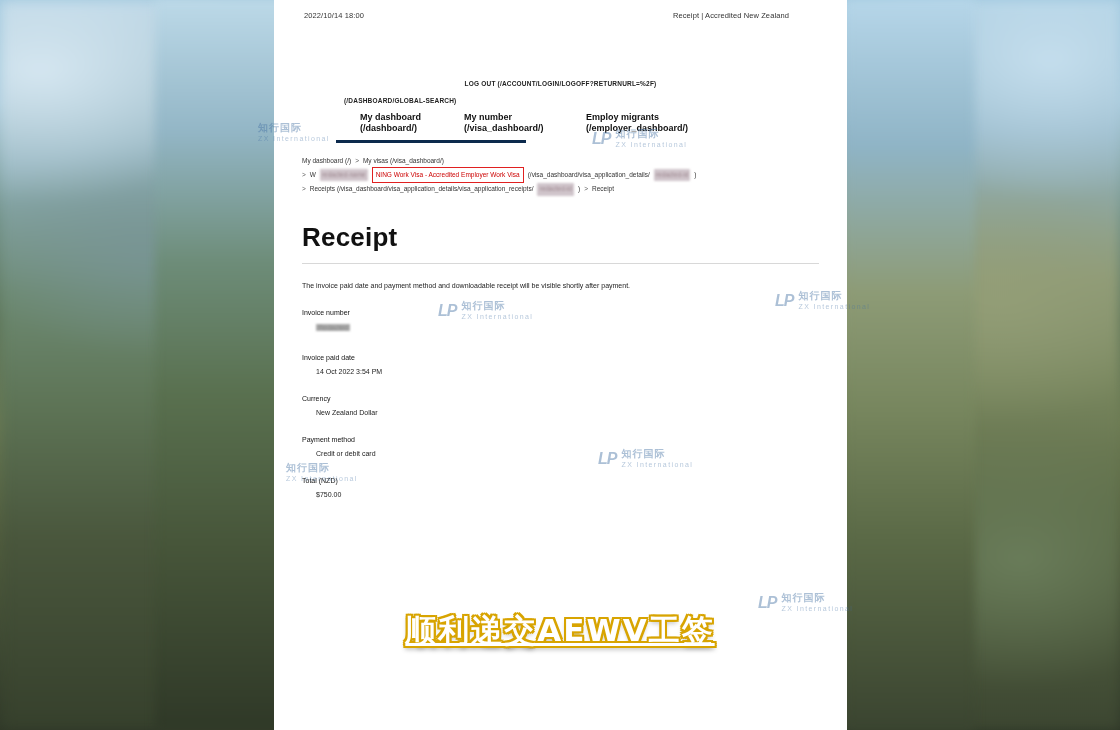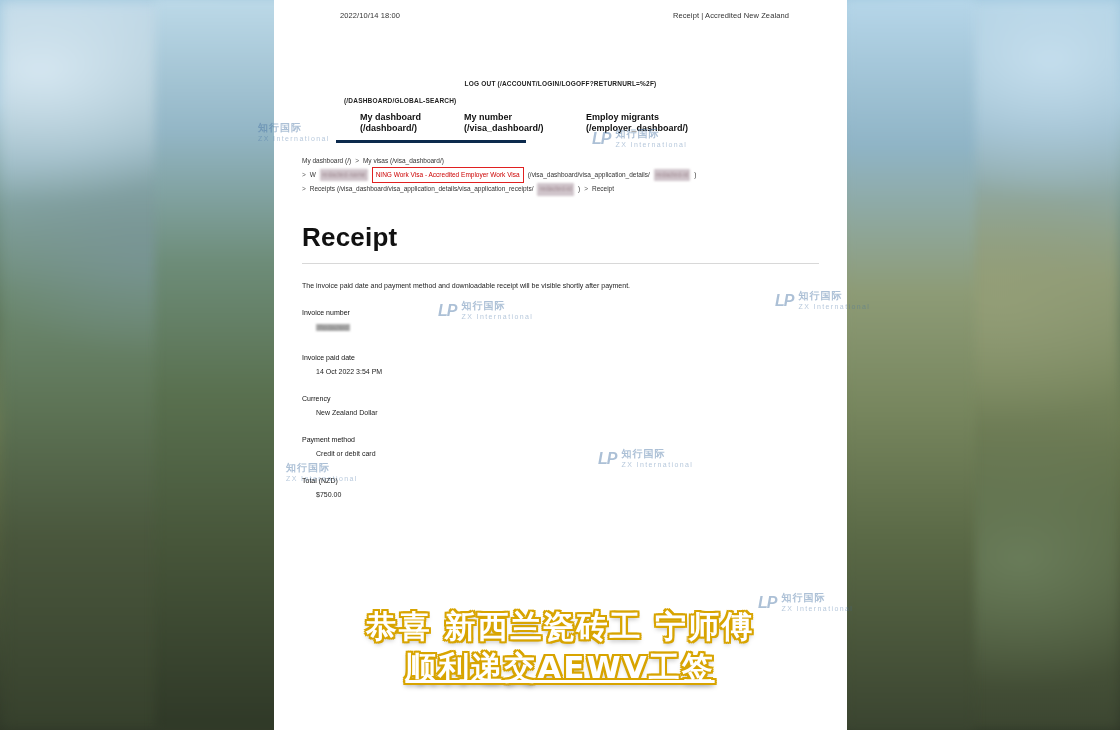--- a/index.html
+++ b/index.html
@@ -76,21 +76,20 @@
     overflow: hidden;
   }
 
   .doc-head {
     display: flex;
     justify-content: space-between;
     font-size: 7.5px;
     color: #333;
     padding: 11px 24px 0 30px;
     letter-spacing: .1px;
-    margin-left: 36px;
   }
   .doc-head .hl { margin-left: 0; }
   .doc-head .hr { margin-right: 34px; }
 
   .logout-row {
     text-align: center;
     font-size: 6.5px;
     font-weight: bold;
     color: #222;
     letter-spacing: .2px;
@@ -404,17 +403,16 @@
 
   <div class="wm wm-g">
     <span class="mark">LP</span>
     <div class="stack">
       <span class="cn">知行国际</span>
       <span class="en">ZX International</span>
     </div>
   </div>
 
   <div class="caption">
-    <div class="l1">恭喜 新西兰瓷砖工 宁师傅</div>
     <div class="l2">顺利递交AEWV工签</div>
   </div>
 
 </div>
 
 </body></html>

